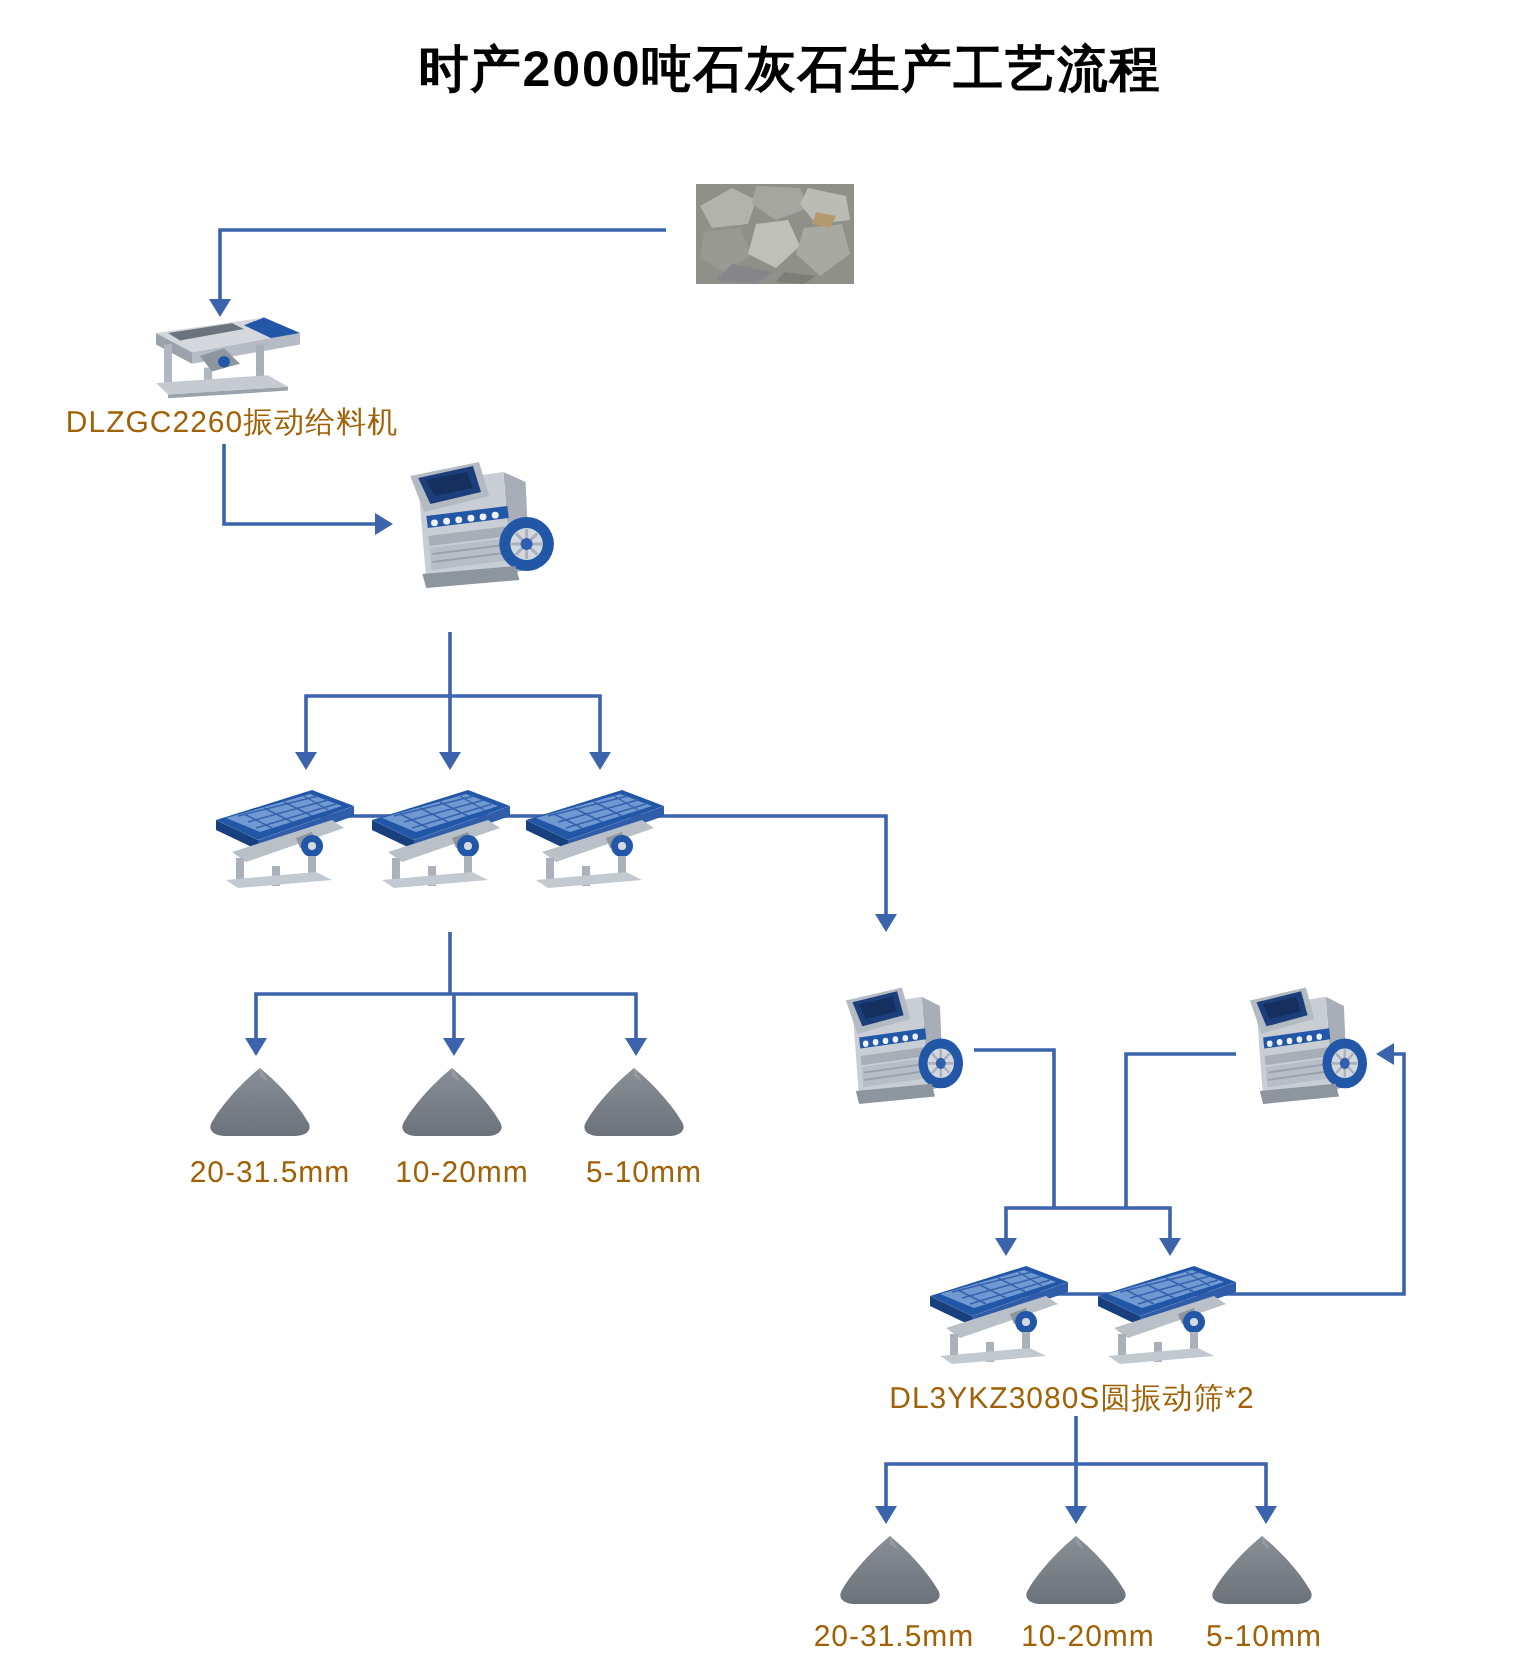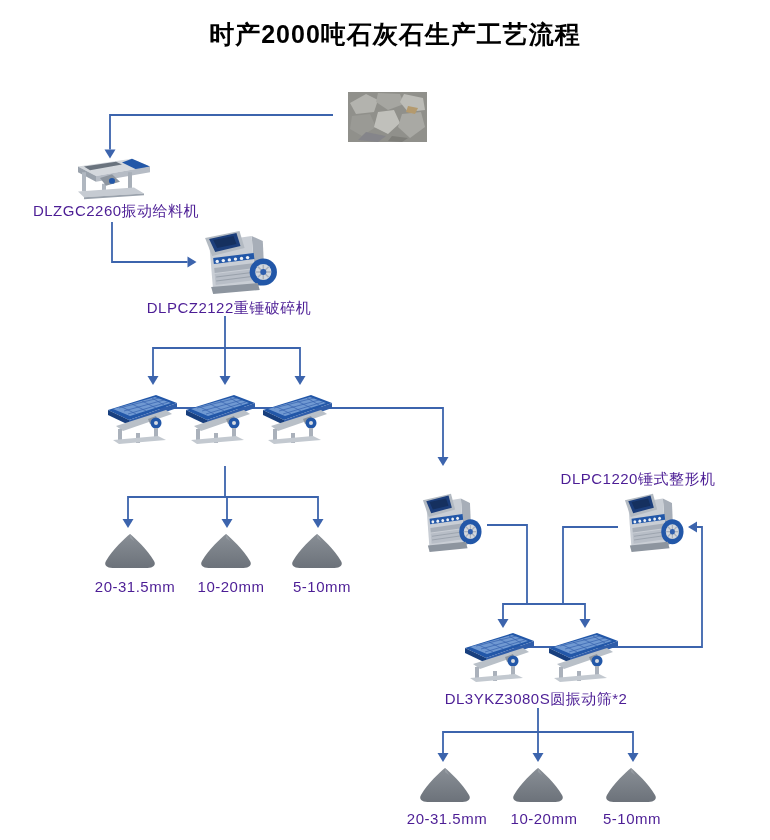--- a/index.html
+++ b/index.html
@@ -6,21 +6,21 @@
   .canvas{
     position:relative;width:770px;height:840px;background:#ffffff;overflow:hidden;
     font-family:"Liberation Sans","DejaVu Sans",sans-serif;
   }
   .title{
     position:absolute;left:20px;top:18px;width:750px;text-align:center;
     font-size:25px;font-weight:bold;color:#000;letter-spacing:1px;white-space:nowrap;
   }
   .lbl{
     position:absolute;transform:translateX(-50%);
-    font-size:15px;color:#4c1d95;letter-spacing:0.5px;white-space:nowrap;
+    font-size:15px;color:#a16207;letter-spacing:0.5px;white-space:nowrap;
   }
   .node{position:absolute;line-height:0;}
   .node svg{display:block;}
   .connectors{position:absolute;left:0;top:0;}
   .conn{stroke:#3c64ad;stroke-width:1.8;fill:none;}
   .ah{fill:#3c64ad;stroke:none;}
 </style>
 </head>
 <body>
 
@@ -182,21 +182,20 @@
         <use href="#sym-feeder"></use>
       </svg>
   </div>
   <div class="lbl" style="left:116px;top:202px">DLZGC2260振动给料机</div>
 
   <div class="node" style="left:199px;top:228px">
     <svg width="81" height="66" viewBox="0 0 80 66" preserveAspectRatio="none">
         <use href="#sym-crusher"></use>
       </svg>
   </div>
-  <div class="lbl" style="left:229px;top:299px">DLPCZ2122重锤破碎机</div>
 
   <div class="node" style="left:106px;top:393px">
     <svg width="73" height="52" viewBox="0 0 73 52">
         <use href="#sym-screen"></use>
       </svg>
   </div>
   <div class="node" style="left:184px;top:393px">
     <svg width="73" height="52" viewBox="0 0 73 52">
         <use href="#sym-screen"></use>
       </svg>
@@ -219,21 +218,20 @@
   </div>
   <div class="node" style="left:290px;top:532px">
     <svg width="54" height="38" viewBox="0 0 54 38">
         <use href="#sym-pile"></use>
       </svg>
   </div>
   <div class="lbl" style="left:135px;top:578px">20-31.5mm</div>
   <div class="lbl" style="left:231px;top:578px">10-20mm</div>
   <div class="lbl" style="left:322px;top:578px">5-10mm</div>
 
-  <div class="lbl" style="left:638px;top:470px">DLPC1220锤式整形机</div>
   <div class="node" style="left:418px;top:491px">
     <svg width="66" height="61" viewBox="0 0 80 66" preserveAspectRatio="none">
         <use href="#sym-crusher"></use>
       </svg>
   </div>
   <div class="node" style="left:620px;top:491px">
     <svg width="66" height="61" viewBox="0 0 80 66" preserveAspectRatio="none">
         <use href="#sym-crusher"></use>
       </svg>
   </div>

